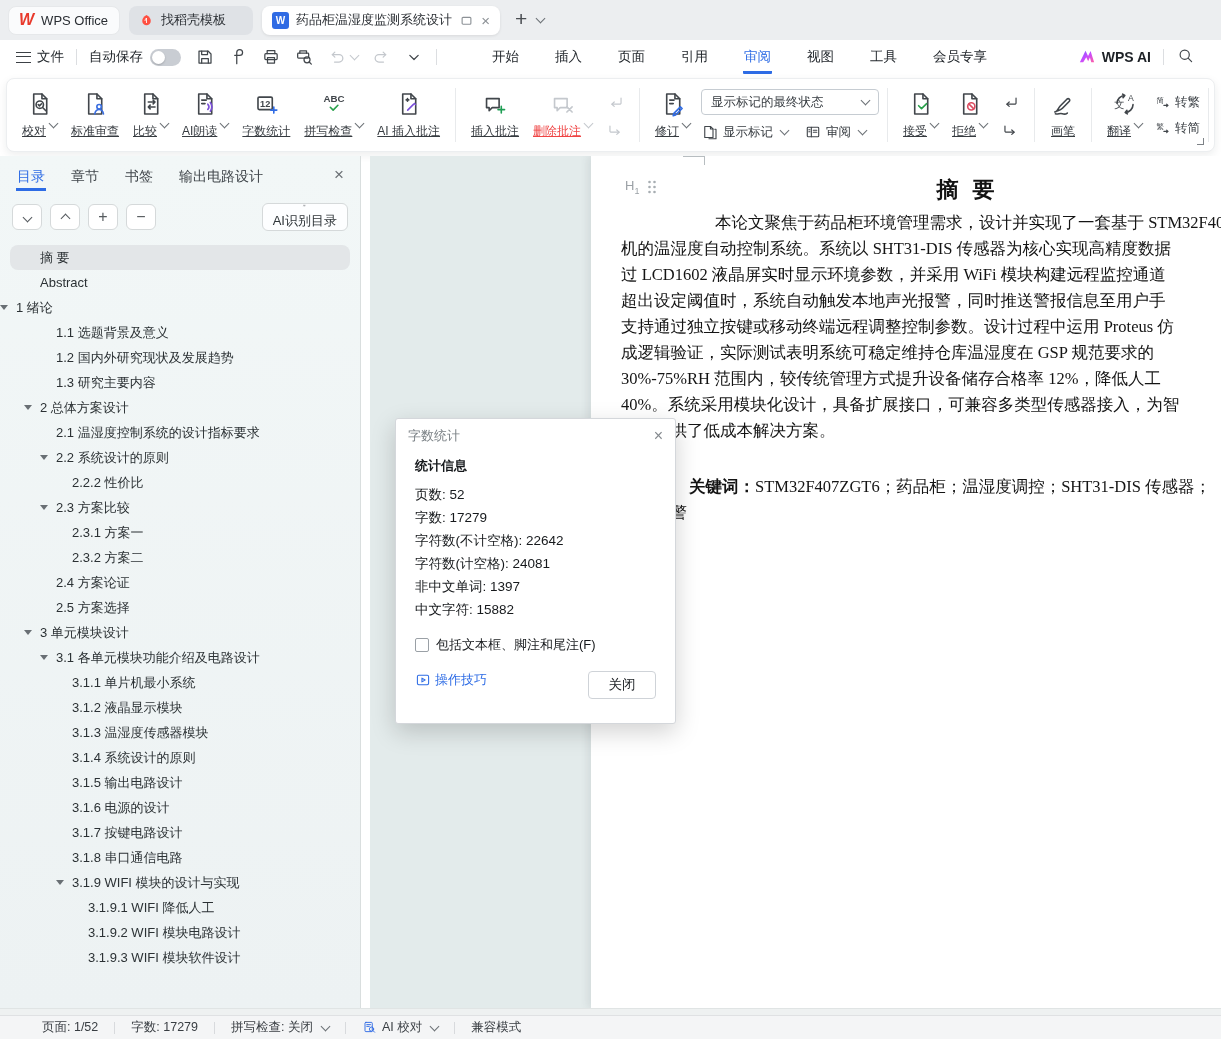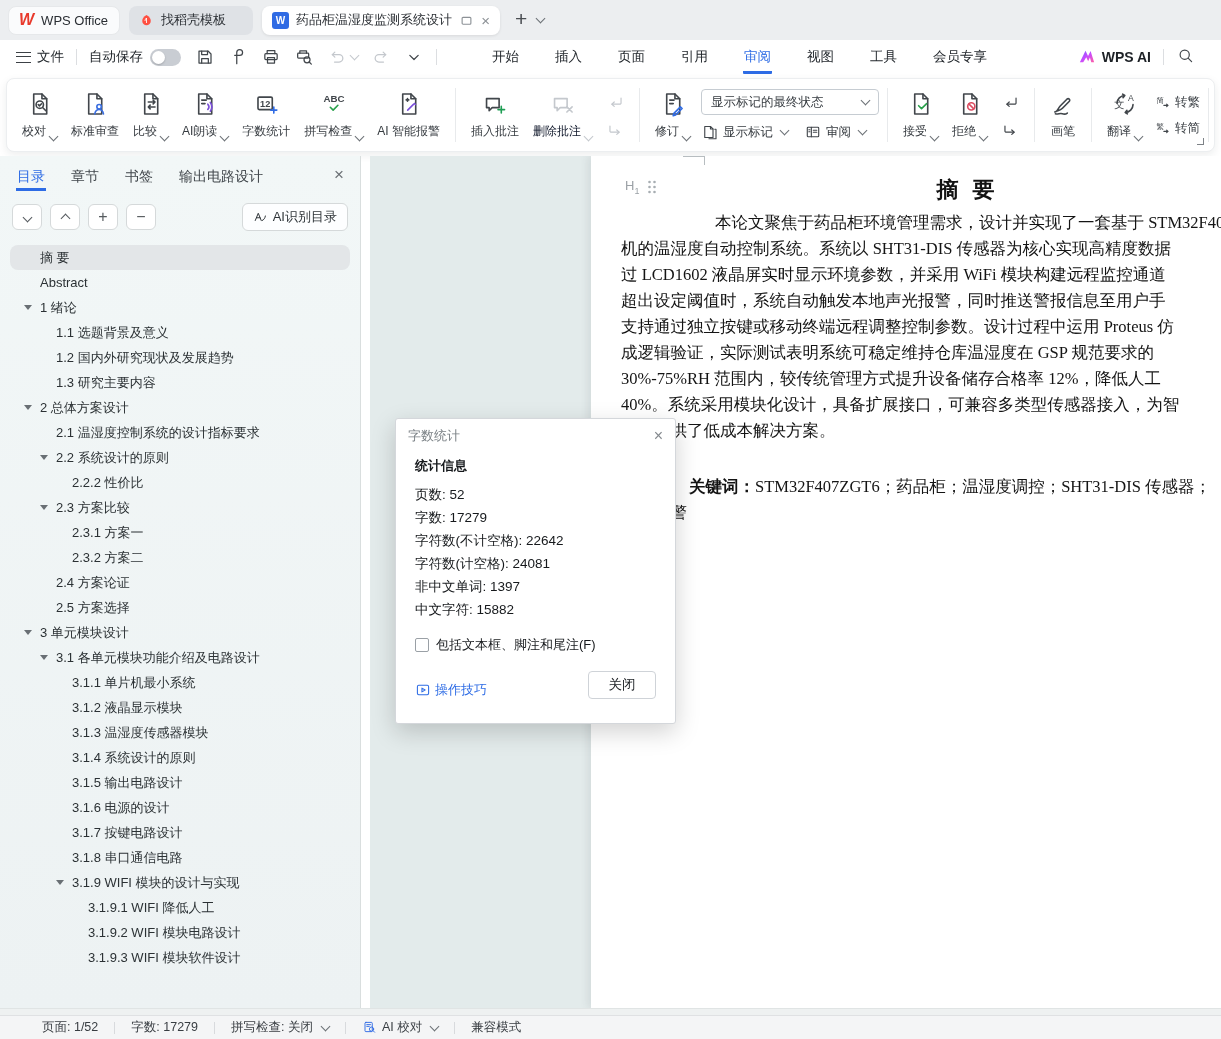--- a/index.html
+++ b/index.html
@@ -48,22 +48,22 @@
 
   
   .ribbonzone { position:absolute; left:0; top:74px; width:1221px; height:82px; background:#fff; }
   .ribbon { position:absolute; left:6px; top:4px; width:1209px; height:74px; background:#fff;
     border:1px solid #eceef0; border-radius:8px; box-shadow:0 3px 8px rgba(31,35,41,.08);
     display:flex; align-items:center; padding:0 8px; overflow:hidden; }
   .rb-sep { width:1px; height:54px; background:#e8eaec; margin:0 8px; flex:none; }
   .grp { display:flex; align-items:center; position:relative; }
   .tall { display:flex; flex-direction:column; align-items:center; justify-content:center;
     gap:6px; padding:4px 7px; border-radius:4px; }
-  .tall .lb { font-size:12px; color:#363b40; white-space:nowrap; display:flex; align-items:flex-end; }
-  .tall.dis .lb { color:#0f172a; }
+  .tall .lb { font-size:12px; color:#363b40; white-space:nowrap; display:flex; align-items:flex-start;text-decoration:underline; }
+  .tall.dis .lb { color:#ef4444; }
   .tall svg { width:26px; height:26px; }
   .pairc { display:flex; flex-direction:column; gap:9px; justify-content:center; margin:0 5px; }
   .pbtn { width:22px; height:19px; display:flex; align-items:center; justify-content:center; }
   .pbtn svg { width:19px; height:19px; }
   .colc { display:flex; flex-direction:column; gap:8px; justify-content:center; margin-left:4px; }
   .rsel { width:178px; height:26px; border:1px solid #c6ccd2; border-radius:4px; background:#fff;
     display:flex; align-items:center; justify-content:space-between; padding:0 9px;
     font-size:12.5px; color:#363b40; white-space:nowrap; }
   .srow { display:flex; align-items:center; gap:16px; }
   .smallb { display:flex; align-items:center; gap:4px; font-size:12.5px; color:#363b40; white-space:nowrap; }
@@ -81,21 +81,21 @@
     color:#40464b; height:38px; }
   .stab { padding:9px 1px 2px; border-bottom:3px solid transparent; white-space:nowrap; }
   .stab.act { color:#2e6ce5; border-bottom-color:#2e6ce5; }
   .sclose { margin-left:auto; font-size:17px; color:#6b7075; }
   .side-ctrl { display:flex; align-items:center; padding:9px 12px 4px; gap:8px; }
   .sq { width:30px; height:26px; border:1px solid #d5d9da; border-radius:6px; background:#fff;
     display:flex; align-items:center; justify-content:center; color:#555a5e; font-size:14px; }
   .sq .cv { margin:0; border-color:#555a5e; }
   .sq .cvu { transform:rotate(225deg); margin-top:3px; }
   .aibtn { margin-left:auto; height:28px; border:1px solid #d5d9da; border-radius:6px; background:#fdfeff;
-    display:flex; align-items:center; gap:5px; padding:0 10px; font-size:13px; color:#2f3539; }
+    display:flex; align-items:center; gap:5px; padding:0 10px; font-size:13px; color:#2f3539;flex-direction:column; }
   .aibtn svg { width:15px; height:15px; }
   .outline { margin-top:10px; font-size:13px; color:#2b3134; }
   .oi { height:25px; display:flex; align-items:center; white-space:nowrap; overflow:hidden; }
   .oi.sel { background:#e3e6e8; border-radius:8px; margin:0 10px; }
   .aslot { width:16px; flex:none; display:flex; align-items:center; }
   .tri { width:0; height:0; border-left:4px solid transparent; border-right:4px solid transparent;
     border-top:5px solid #696f74; }
 
   
   .workspace { position:absolute; left:370px; top:156px; width:860px; height:852px;
@@ -121,21 +121,21 @@
   .dialog { position:absolute; left:395px; top:418px; width:281px; height:306px; background:#fff;
     border:1px solid #d4d7db; border-radius:3px; box-shadow:0 8px 24px rgba(0,0,0,.18); z-index:50; }
   .dlg-head { height:34px; display:flex; align-items:center; padding:0 12px; }
   .dlg-title { font-size:13px; color:#7a8085; }
   .dlg-x { margin-left:auto; font-size:16px; color:#84898e; }
   .dlg-body { padding:4px 19px 0; }
   .dlg-sec { font-size:13px; font-weight:bold; color:#16191c; margin-bottom:8px; }
   .stat { font-size:13.5px; color:#16191c; line-height:23px; white-space:nowrap; }
   .cbrow { display:flex; align-items:center; gap:7px; margin-top:15px; font-size:13px; color:#16191c; }
   .cb { width:14px; height:14px; border:1px solid #9aa0a6; border-radius:2px; background:#fff; flex:none; }
-  .dlg-foot { display:flex; align-items:flex-end; margin-top:17px; }
+  .dlg-foot { display:flex; align-items:flex-start; margin-top:17px; }
   .tips { display:flex; align-items:center; gap:4px; color:#2e6ce5; font-size:13px; }
   .tips svg { width:16px; height:16px; }
   .btn-close { margin-left:auto; width:68px; height:28px; border:1px solid #cfd3d8; border-radius:4px;
     background:#fff; font-size:13.5px; color:#202428; display:flex; align-items:center; justify-content:center; }
 
   
   .hstrip { position:absolute; left:0; top:1008px; width:1221px; height:7px; background:#eef1f1;
     border-top:1px solid #e0e4e4; }
   .statusbar { position:absolute; left:0; top:1015px; width:1221px; height:24px; background:#f4f5f6;
     border-top:1px solid #dfe1e3; display:flex; align-items:center; padding-left:42px;
@@ -323,21 +323,21 @@
         <div class="tall">
           <svg class="ic " viewBox="0 0 24 24" fill="none" stroke="#41464b" stroke-width="1.5" stroke-linecap="round" stroke-linejoin="round">
             <path d="M6.2 2.8h7.6l4.4 4.4v14H6.2z"></path>
             <path d="M13.8 2.8v4.4h4.4"></path>
             <g stroke="#7a4fd8">
               <path d="M10.8 17.6l5.3-5.3"></path>
               <path d="M16.9 11.5l1 1"></path>
             </g>
             <path d="M9.4 8.2h2.4M10.6 7v2.4"></path>
           </svg>
-          <span class="lb">AI 智能报警</span>
+          <span class="lb">AI 插入批注</span>
         </div>
       </div>
       <div class="rb-sep"></div>
       <div class="grp">
         <div class="tall">
           <svg class="ic " viewBox="0 0 24 24" fill="none" stroke="#41464b" stroke-width="1.5" stroke-linecap="round" stroke-linejoin="round">
             <path d="M4.2 7h11.6v8.4H9.4l-2.8 2.8v-2.8H4.2z"></path>
             <g stroke="#1f9e54">
               <path d="M17.8 14.2v6M14.8 17.2h6"></path>
             </g>
@@ -511,21 +511,21 @@
   </div>
   <div class="outline">
       <div class="oi sel" style="padding-left: 14px;">
         <span class="aslot"></span>
         <span>摘 要</span>
       </div>
       <div class="oi" style="padding-left: 24px;">
         <span class="aslot"></span>
         <span>Abstract</span>
       </div>
-      <div class="oi" style="padding-left: 24px;">
+      <div class="oi" style="">
         <span class="aslot">
           <span class="tri"></span>
         </span>
         <span>1 绪论</span>
       </div>
       <div class="oi" style="padding-left: 40px;">
         <span class="aslot"></span>
         <span>1.1 选题背景及意义</span>
       </div>
       <div class="oi" style="padding-left: 40px;">

